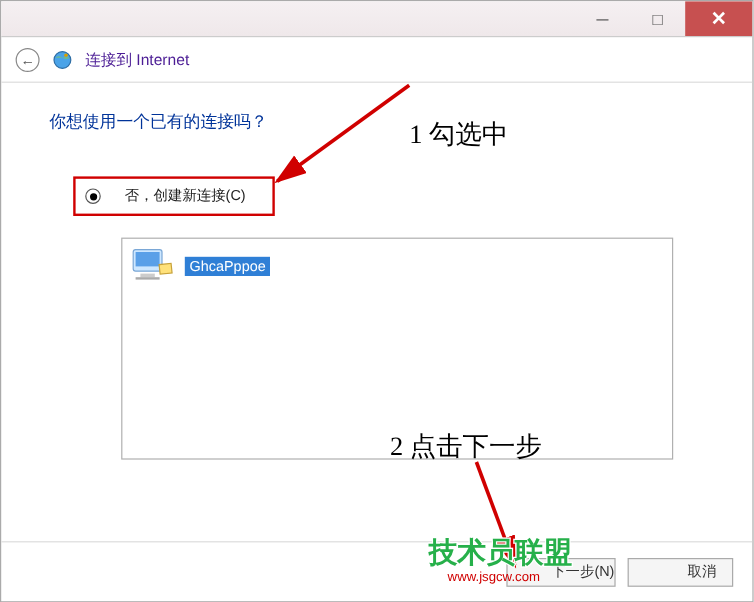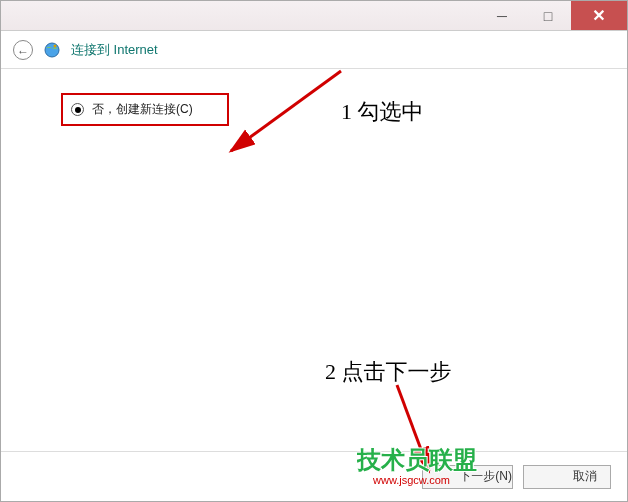--- a/index.html
+++ b/index.html
@@ -54,35 +54,35 @@
       justify-content: center;
       color: #555;
       font-size: 12px;
     }
     .globe-icon {
       width: 18px;
       height: 18px;
       position: relative;
     }
     .window-title {
-      color: #0f766e;
+      color: #4c1d95;
       font-size: 13px;
     }
     .content {
       padding: 24px 40px 0 40px;
     }
     .question {
       color: #003399;
       font-size: 14px;
       margin-bottom: 36px;
     }
     .radio-row {
       display: flex;
       align-items: center;
-      gap: 8px;
+      gap: 20px;
       margin-left: 20px;
       padding: 6px 8px;
     }
     .radio-row.selected {
       border: 2px solid #d00000;
       width: 168px;
       margin-bottom: 18px;
     }
     .radio-row.unselected {
       margin-bottom: 12px;
@@ -198,27 +198,42 @@
     <svg viewBox="0 0 18 18" width="18" height="18">
       <circle cx="9" cy="9" r="7" fill="#4aa3e8" stroke="#2e6da4" stroke-width="1"></circle>
       <path d="M3 7 Q6 5 9 7 Q12 9 15 7" fill="#7fc863"></path>
       <circle cx="12" cy="5" r="1.5" fill="#d9a000"></circle>
     </svg>
   </span>
   <span class="window-title">连接到 Internet</span>
 </div>
 
 <div class="content">
+  <div class="question">你想使用一个已有的连接吗？</div>
 
   <div class="radio-row selected">
     <span class="radio checked"></span>
     <span class="radio-label">否，创建新连接(C)</span>
   </div>
 
 
+  <div class="listbox">
+    <div class="list-item">
+      <span class="pc-icon">
+        <svg viewBox="0 0 40 36" width="40" height="36">
+          <rect x="4" y="4" width="24" height="18" rx="2" fill="#cde7ff" stroke="#7aa7d6"></rect>
+          <rect x="6" y="6" width="20" height="12" fill="#5aa0e8"></rect>
+          <rect x="10" y="24" width="12" height="3" fill="#ccc"></rect>
+          <rect x="6" y="27" width="20" height="2" fill="#aaa"></rect>
+          <rect x="26" y="16" width="10" height="8" fill="#ffe17a" stroke="#c7a23b" transform="rotate(-6 31 20)"></rect>
+        </svg>
+      </span>
+      <span class="conn-label">GhcaPppoe</span>
+    </div>
+  </div>
 </div>
 
 <div class="footer">
   <div class="btn">下一步(N)</div>
   <div class="btn">取消</div>
 </div>
 
 <div class="anno anno1">1 勾选中</div>
 <div class="anno anno2">2 点击下一步</div>
 

